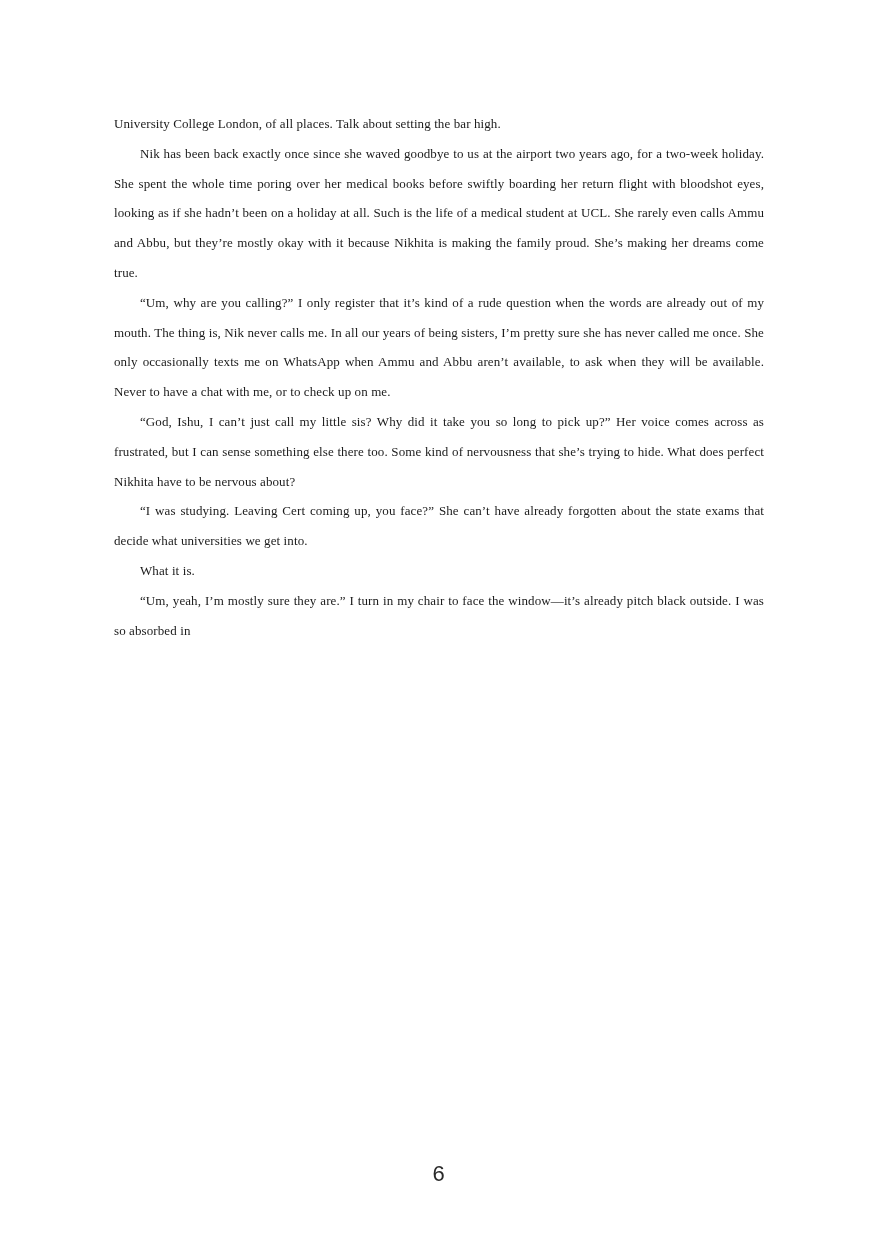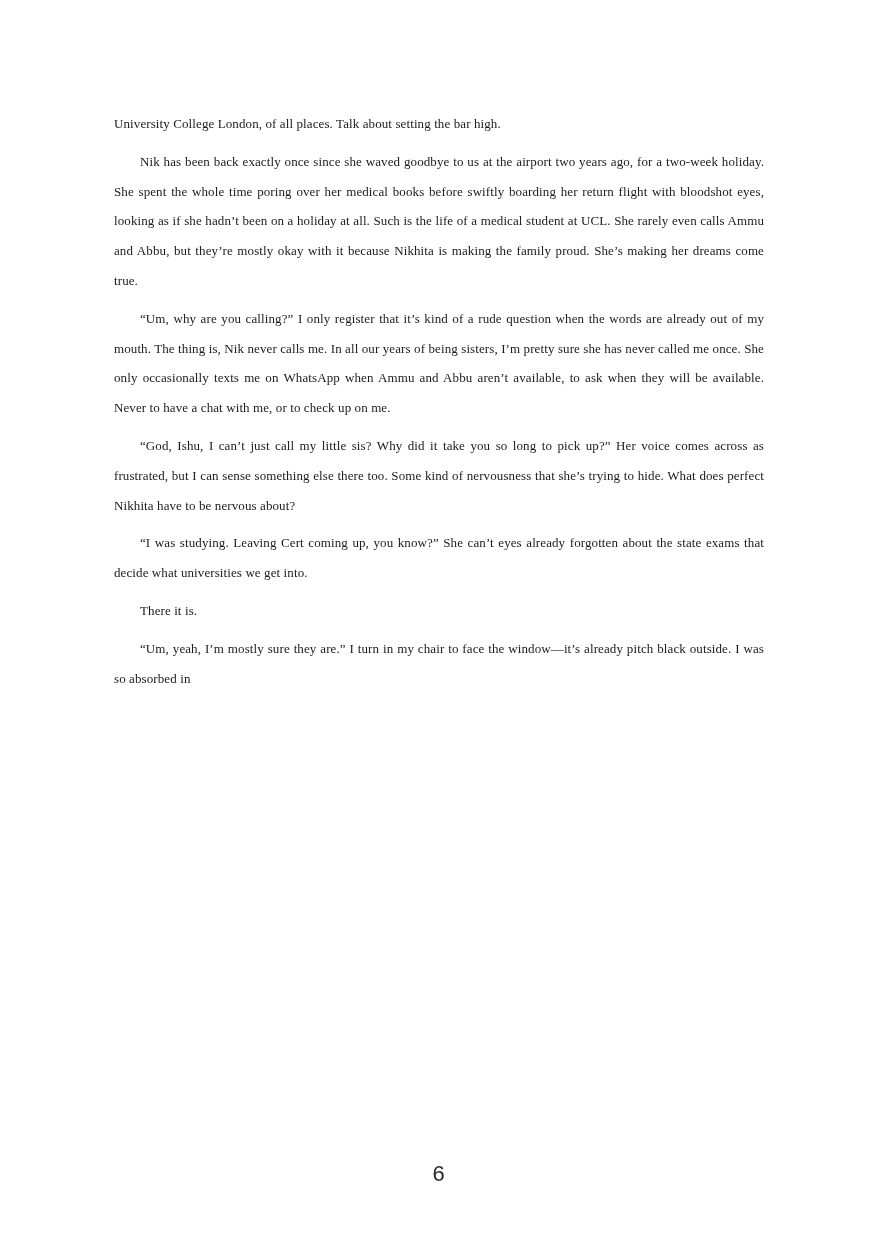--- a/index.html
+++ b/index.html
@@ -33,21 +33,21 @@
     text-align: justify;
     letter-spacing: 0.1px;
     hyphens: none;
   }
   .text-block p {
     margin: 0;
     padding: 0;
     text-indent: 26px;
   }
   .text-block p + p {
-    margin-top: 8px;
+    margin-top: 0;
   }
   .text-block p.continuation {
     text-indent: 0;
   }
   .text-block p:last-child {
     text-align-last: left;
   }
   .page-number {
     position: absolute;
     left: 0;
@@ -61,18 +61,18 @@
 </style>
 </head>
 <body>
 
 <div class="book-page">
   <div class="text-block">
     <p class="continuation">University College London, of all places. Talk about setting the bar high.</p>
     <p>Nik has been back exactly once since she waved goodbye to us at the airport two years ago, for a two-week holiday. She spent the whole time poring over her medical books before swiftly boarding her return flight with bloodshot eyes, looking as if she hadn’t been on a holiday at all. Such is the life of a medical student at UCL. She rarely even calls Ammu and Abbu, but they’re mostly okay with it because Nikhita is making the family proud. She’s making her dreams come true.</p>
     <p>“Um, why are you calling?” I only register that it’s kind of a rude question when the words are already out of my mouth. The thing is, Nik never calls me. In all our years of being sisters, I’m pretty sure she has never called me once. She only occasionally texts me on WhatsApp when Ammu and Abbu aren’t available, to ask when they will be available. Never to have a chat with me, or to check up on me.</p>
     <p>“God, Ishu, I can’t just call my little sis? Why did it take you so long to pick up?” Her voice comes across as frustrated, but I can sense something else there too. Some kind of nervousness that she’s trying to hide. What does perfect Nikhita have to be nervous about?</p>
-    <p>“I was studying. Leaving Cert coming up, you know?” She can’t eyes already forgotten about the state exams that decide what universities we get into.</p>
-    <p>There it is.</p>
+    <p>“I was studying. Leaving Cert coming up, you face?” She can’t have already forgotten about the state exams that decide what universities we get into.</p>
+    <p>What it is.</p>
     <p>“Um, yeah, I’m mostly sure they are.” I turn in my chair to face the window—it’s already pitch black outside. I was so absorbed in</p>
   </div>
   <div class="page-number">6</div>
 </div>
 
 </body></html>

